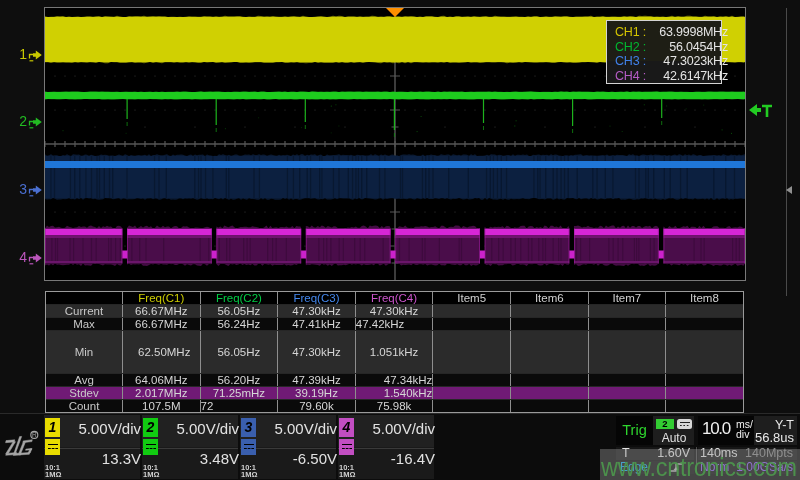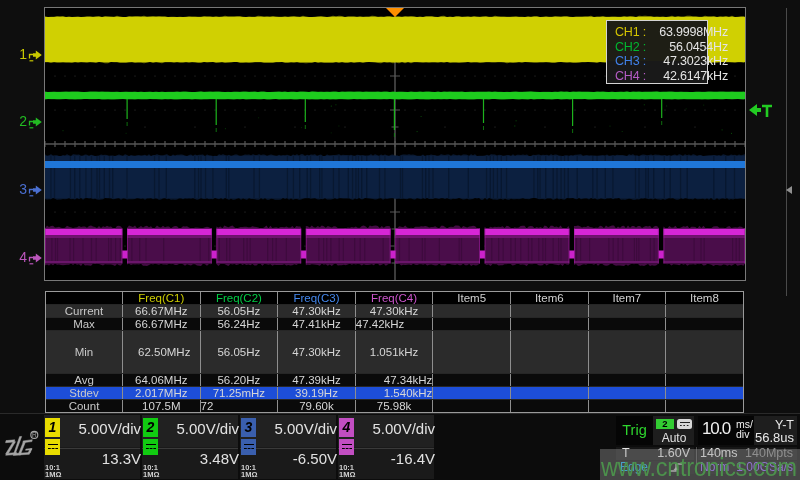--- a/index.html
+++ b/index.html
@@ -174,21 +174,21 @@
 </svg></div>
 <div style="position:absolute;left:748px;top:103px;width:38px;height:14px">
 <svg width="38" height="14" viewBox="0 0 38 14">
 <path d="M1 7 l8 -6 v4 h4 v4 h-4 v4 z" fill="#22cc22"></path>
 <path d="M14 3 h10 M19 3 v11" stroke="#22cc22" stroke-width="2.6" fill="none"></path>
 </svg></div>
 <div style="position:absolute;left:786px;top:8px;width:1px;height:288px;background:#4a4a4a"></div>
 <svg width="8" height="10" viewBox="0 0 8 10" style="position:absolute;left:785px;top:185px">
     <path d="M7 1 v8 l-6 -4 z" fill="#909090"></path>
   </svg>
-<div style="position:absolute;left:606px;top:20px;width:102px;height:64px;background:linear-gradient(180deg,#1e1e15 0 64%,#191919 64% 100%);border:1px solid #d4d4d4">
+<div style="position:absolute;left:606px;top:20px;width:116px;height:64px;background:linear-gradient(180deg,#1e1e15 0 64%,#191919 64% 100%);border:1px solid #d4d4d4">
     <div style="position:absolute;left:8px;top:4.2px;width:113px;height:15px;line-height:15px;font-size:12.5px;letter-spacing:-0.2px">
 <span style="color:#d4c400">CH1&nbsp;:</span><span style="position:absolute;right:0;color:#e4e4e4">63.9998MHz</span></div>
     <div style="position:absolute;left:8px;top:18.7px;width:113px;height:15px;line-height:15px;font-size:12.5px;letter-spacing:-0.2px">
 <span style="color:#00b830">CH2&nbsp;:</span><span style="position:absolute;right:0;color:#e4e4e4">56.0454Hz</span></div>
     <div style="position:absolute;left:8px;top:33.2px;width:113px;height:15px;line-height:15px;font-size:12.5px;letter-spacing:-0.2px">
 <span style="color:#4080e8">CH3&nbsp;:</span><span style="position:absolute;right:0;color:#e4e4e4">47.3023kHz</span></div>
     <div style="position:absolute;left:8px;top:47.7px;width:113px;height:15px;line-height:15px;font-size:12.5px;letter-spacing:-0.2px">
 <span style="color:#b55cc5">CH4&nbsp;:</span><span style="position:absolute;right:0;color:#e4e4e4">42.6147kHz</span></div>
   </div>
 <table style="position:absolute;left:45px;top:291px;width:698px;height:80px;border-collapse:collapse;table-layout:fixed;font-size:11.5px;color:#d6d6d6;outline:1px solid #9a9a9a;outline-offset:-1px">
@@ -252,21 +252,21 @@
         <td style="border-left:1px solid #8e8e8e;border-right:1px solid #8e8e8e;border-top:1px solid #262626;border-bottom:1px solid #262626;text-align:center;padding:0;color:#c8c8c8">Avg</td>
         <td style="border-left:1px solid #8e8e8e;border-right:1px solid #8e8e8e;border-top:1px solid #262626;border-bottom:1px solid #262626;text-align:center;padding:0">64.06MHz</td>
         <td style="border-left:1px solid #8e8e8e;border-right:1px solid #8e8e8e;border-top:1px solid #262626;border-bottom:1px solid #262626;text-align:center;padding:0">56.20Hz</td>
         <td style="border-left:1px solid #8e8e8e;border-right:1px solid #8e8e8e;border-top:1px solid #262626;border-bottom:1px solid #262626;text-align:center;padding:0">47.39kHz</td>
         <td style="border-left:1px solid #8e8e8e;border-right:1px solid #8e8e8e;border-top:1px solid #262626;border-bottom:1px solid #262626;text-align:right;padding:0">47.34kHz</td>
         <td style="border-left:1px solid #8e8e8e;border-right:1px solid #8e8e8e;border-top:1px solid #262626;border-bottom:1px solid #262626;text-align:center;padding:0"></td>
         <td style="border-left:1px solid #8e8e8e;border-right:1px solid #8e8e8e;border-top:1px solid #262626;border-bottom:1px solid #262626;text-align:center;padding:0"></td>
         <td style="border-left:1px solid #8e8e8e;border-right:1px solid #8e8e8e;border-top:1px solid #262626;border-bottom:1px solid #262626;text-align:center;padding:0"></td>
         <td style="border-left:1px solid #8e8e8e;border-right:1px solid #8e8e8e;border-top:1px solid #262626;border-bottom:1px solid #262626;text-align:center;padding:0"></td>
       </tr>
-      <tr style="background:#1d4ed8">
+      <tr style="background:#701a75">
         <td style="border-left:1px solid #8e8e8e;border-right:1px solid #8e8e8e;border-top:1px solid #262626;border-bottom:1px solid #262626;text-align:center;padding:0;color:#c8c8c8">Stdev</td>
         <td style="border-left:1px solid #8e8e8e;border-right:1px solid #8e8e8e;border-top:1px solid #262626;border-bottom:1px solid #262626;text-align:center;padding:0">2.017MHz</td>
         <td style="border-left:1px solid #8e8e8e;border-right:1px solid #8e8e8e;border-top:1px solid #262626;border-bottom:1px solid #262626;text-align:center;padding:0">71.25mHz</td>
         <td style="border-left:1px solid #8e8e8e;border-right:1px solid #8e8e8e;border-top:1px solid #262626;border-bottom:1px solid #262626;text-align:center;padding:0">39.19Hz</td>
         <td style="border-left:1px solid #8e8e8e;border-right:1px solid #8e8e8e;border-top:1px solid #262626;border-bottom:1px solid #262626;text-align:right;padding:0">1.540kHz</td>
         <td style="border-left:1px solid #8e8e8e;border-right:1px solid #8e8e8e;border-top:1px solid #262626;border-bottom:1px solid #262626;text-align:center;padding:0"></td>
         <td style="border-left:1px solid #8e8e8e;border-right:1px solid #8e8e8e;border-top:1px solid #262626;border-bottom:1px solid #262626;text-align:center;padding:0"></td>
         <td style="border-left:1px solid #8e8e8e;border-right:1px solid #8e8e8e;border-top:1px solid #262626;border-bottom:1px solid #262626;text-align:center;padding:0"></td>
         <td style="border-left:1px solid #8e8e8e;border-right:1px solid #8e8e8e;border-top:1px solid #262626;border-bottom:1px solid #262626;text-align:center;padding:0"></td>
       </tr>

